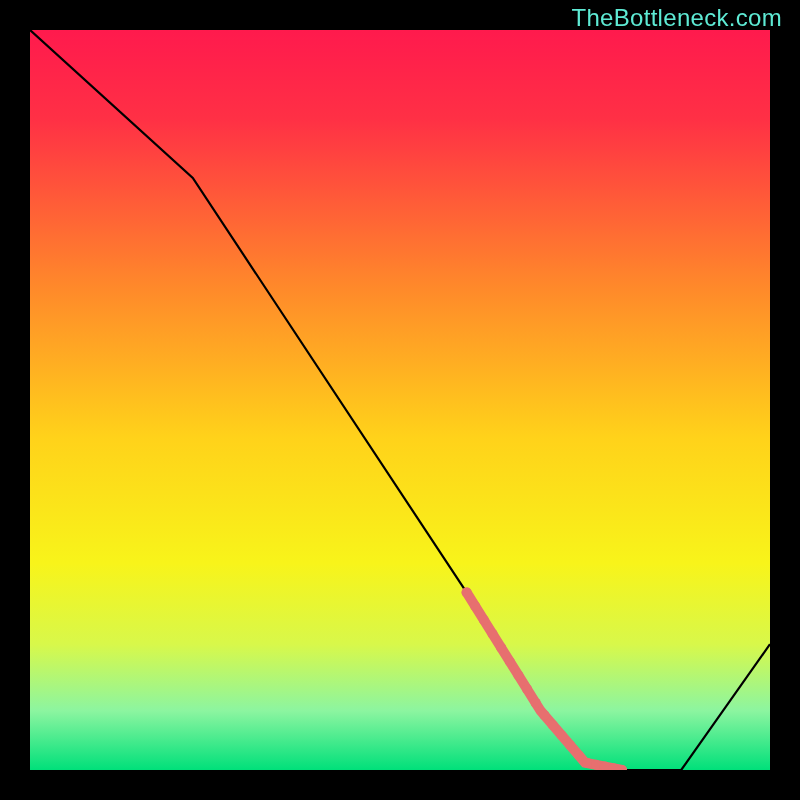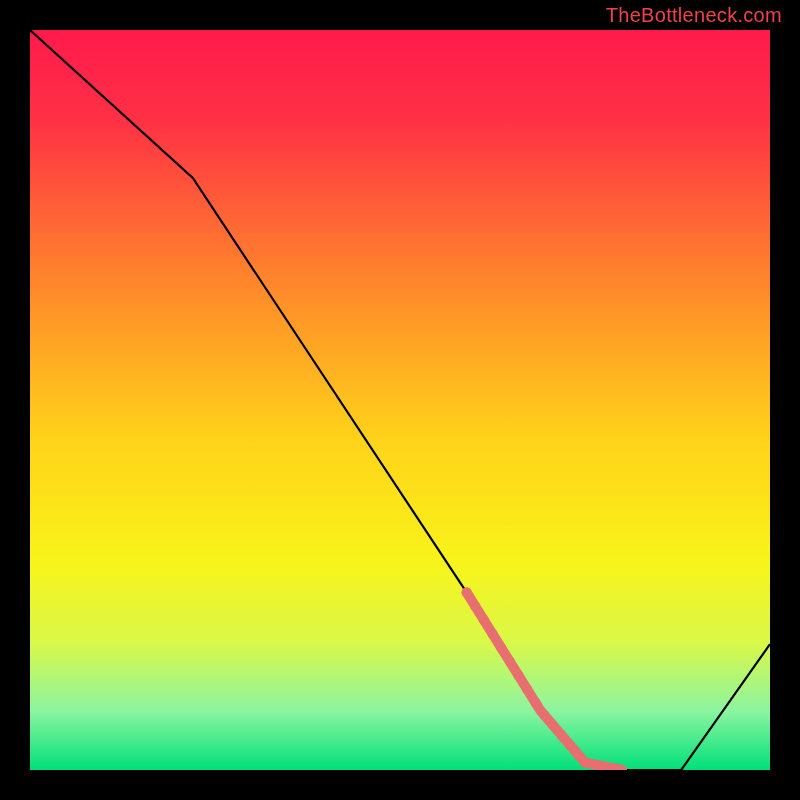--- a/index.html
+++ b/index.html
@@ -7,22 +7,22 @@
     width: 800px;
     height: 800px;
     background: #000;
     position: relative;
     font-family: Arial, sans-serif;
   }
   .watermark {
     position: absolute;
     top: 4px;
     right: 18px;
-    color: #ef4444;
-    font-size: 20px;
+    color: #5eead4;
+    font-size: 24px;
     z-index: 10;
     letter-spacing: 0.3px;
   }
   .plot-area {
     position: absolute;
     left: 30px;
     top: 30px;
     width: 740px;
     height: 740px;
   }

